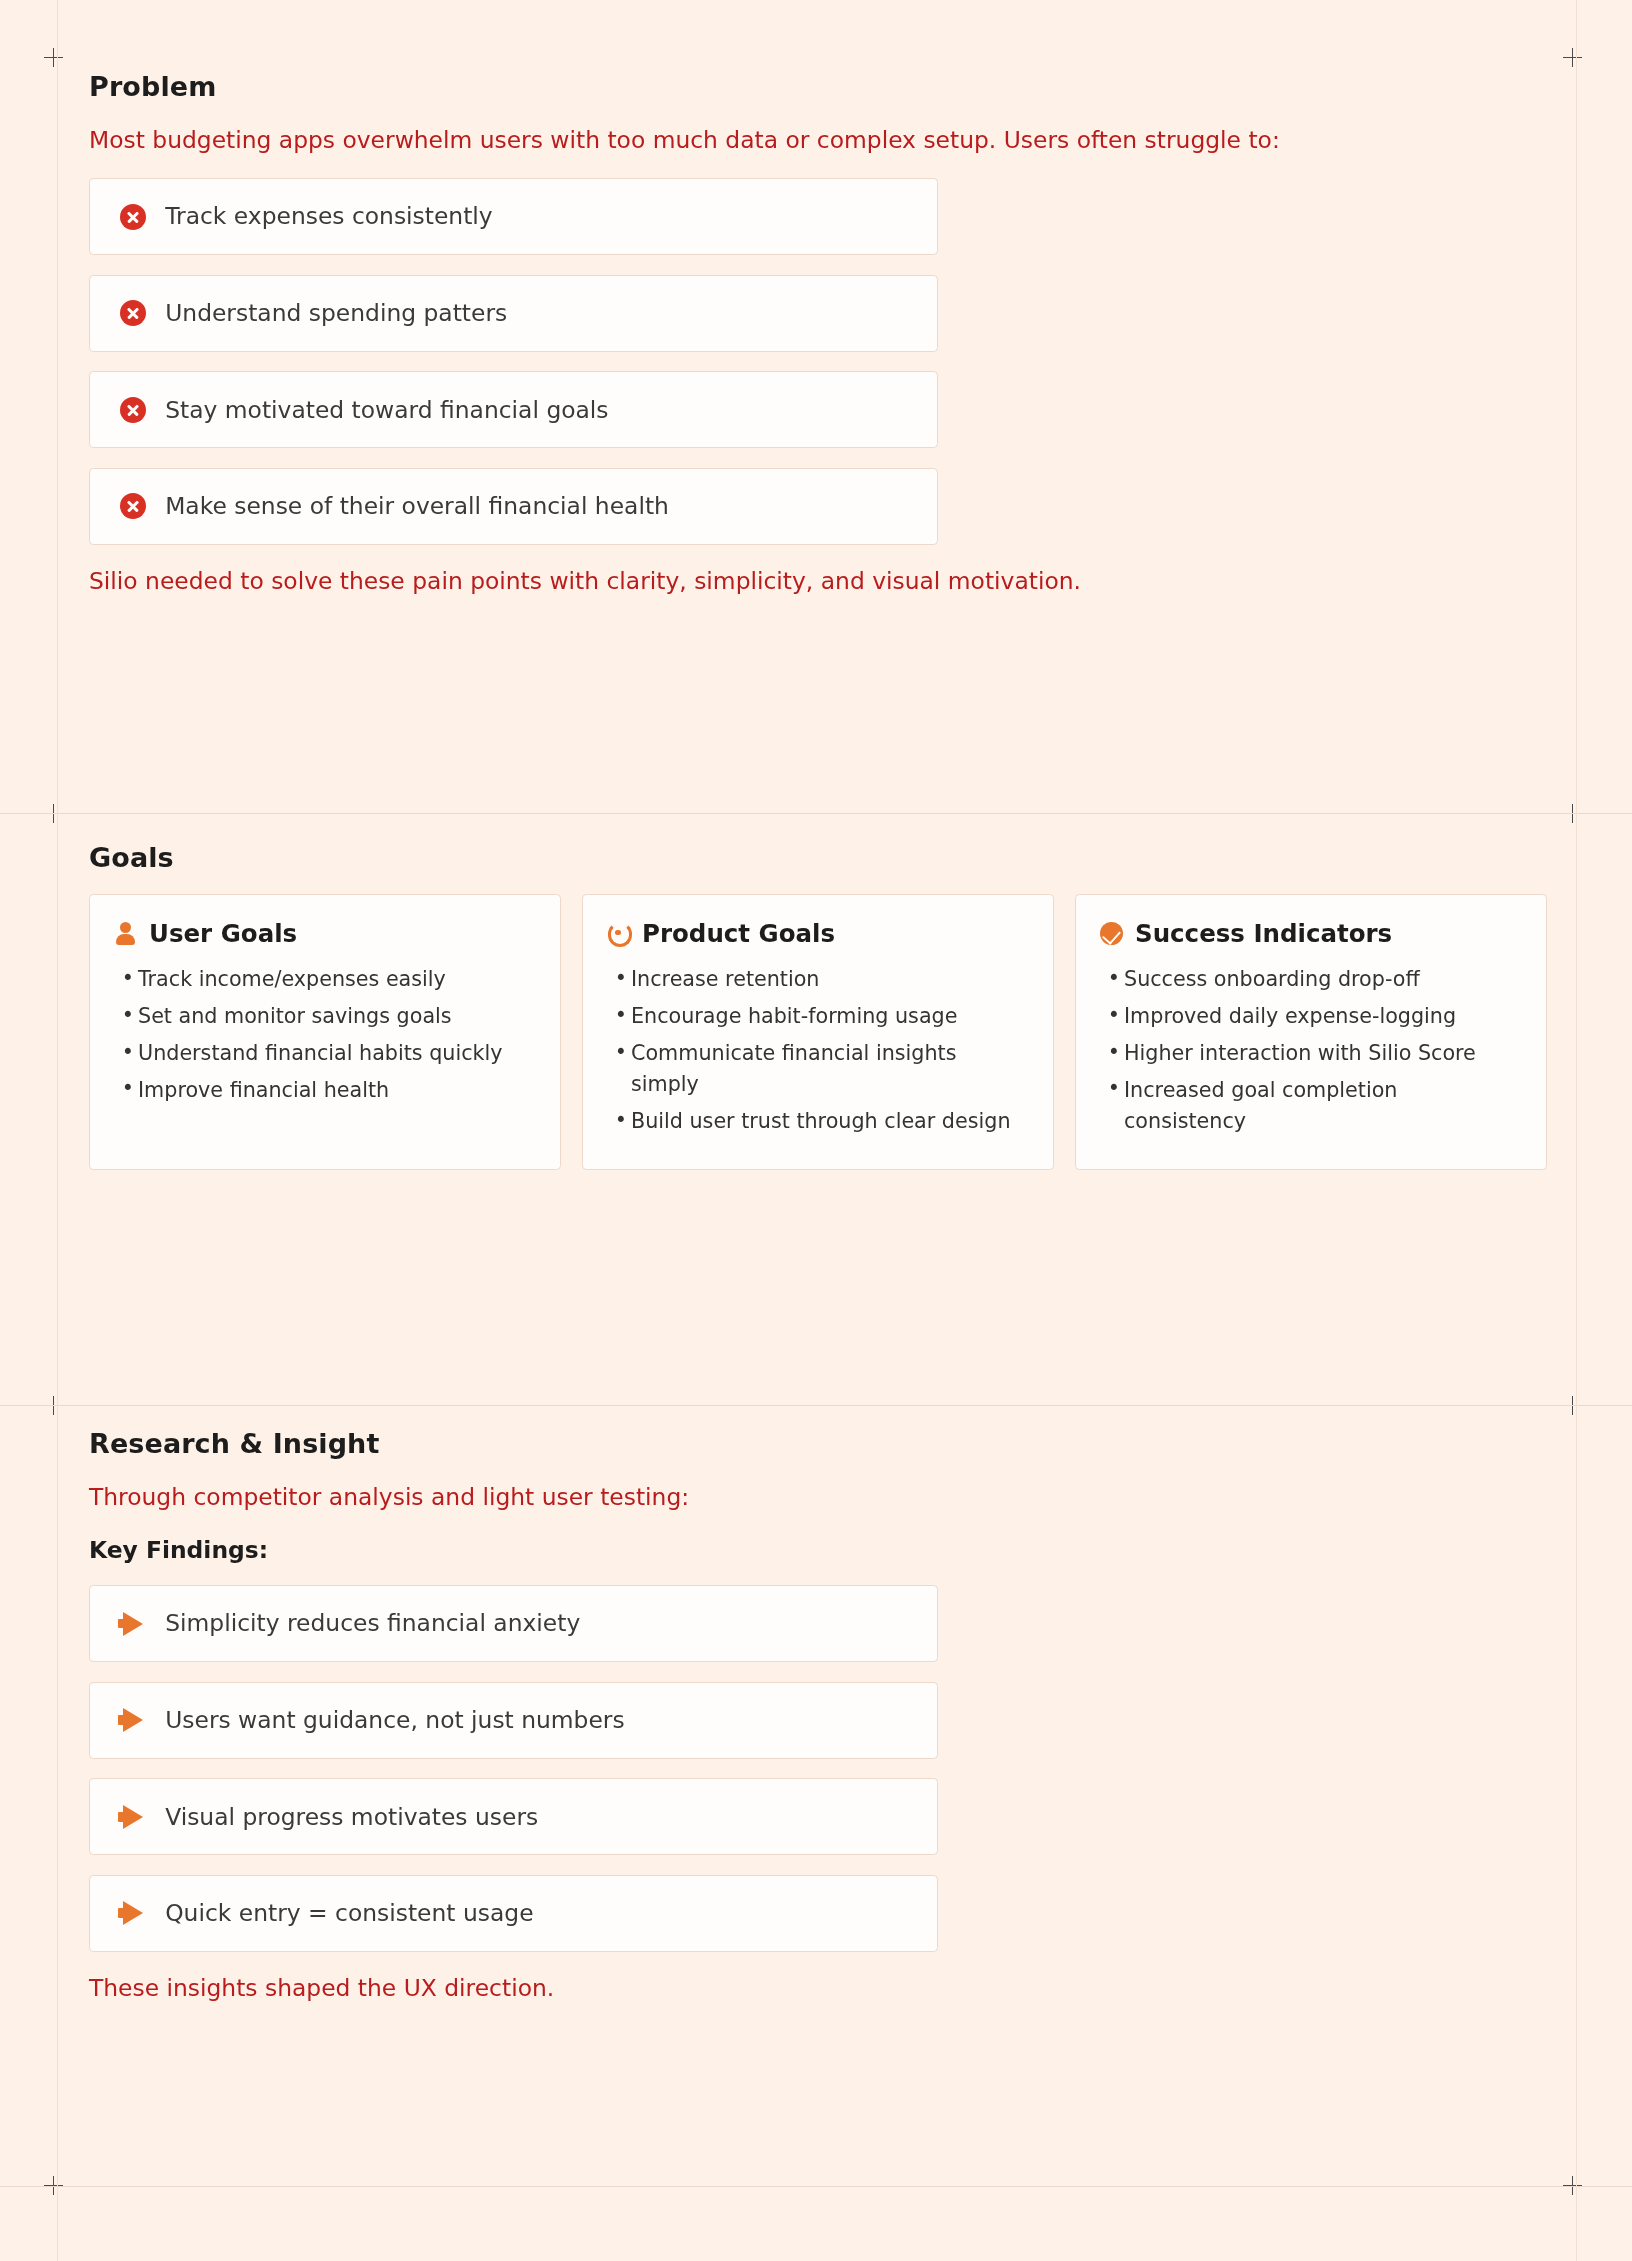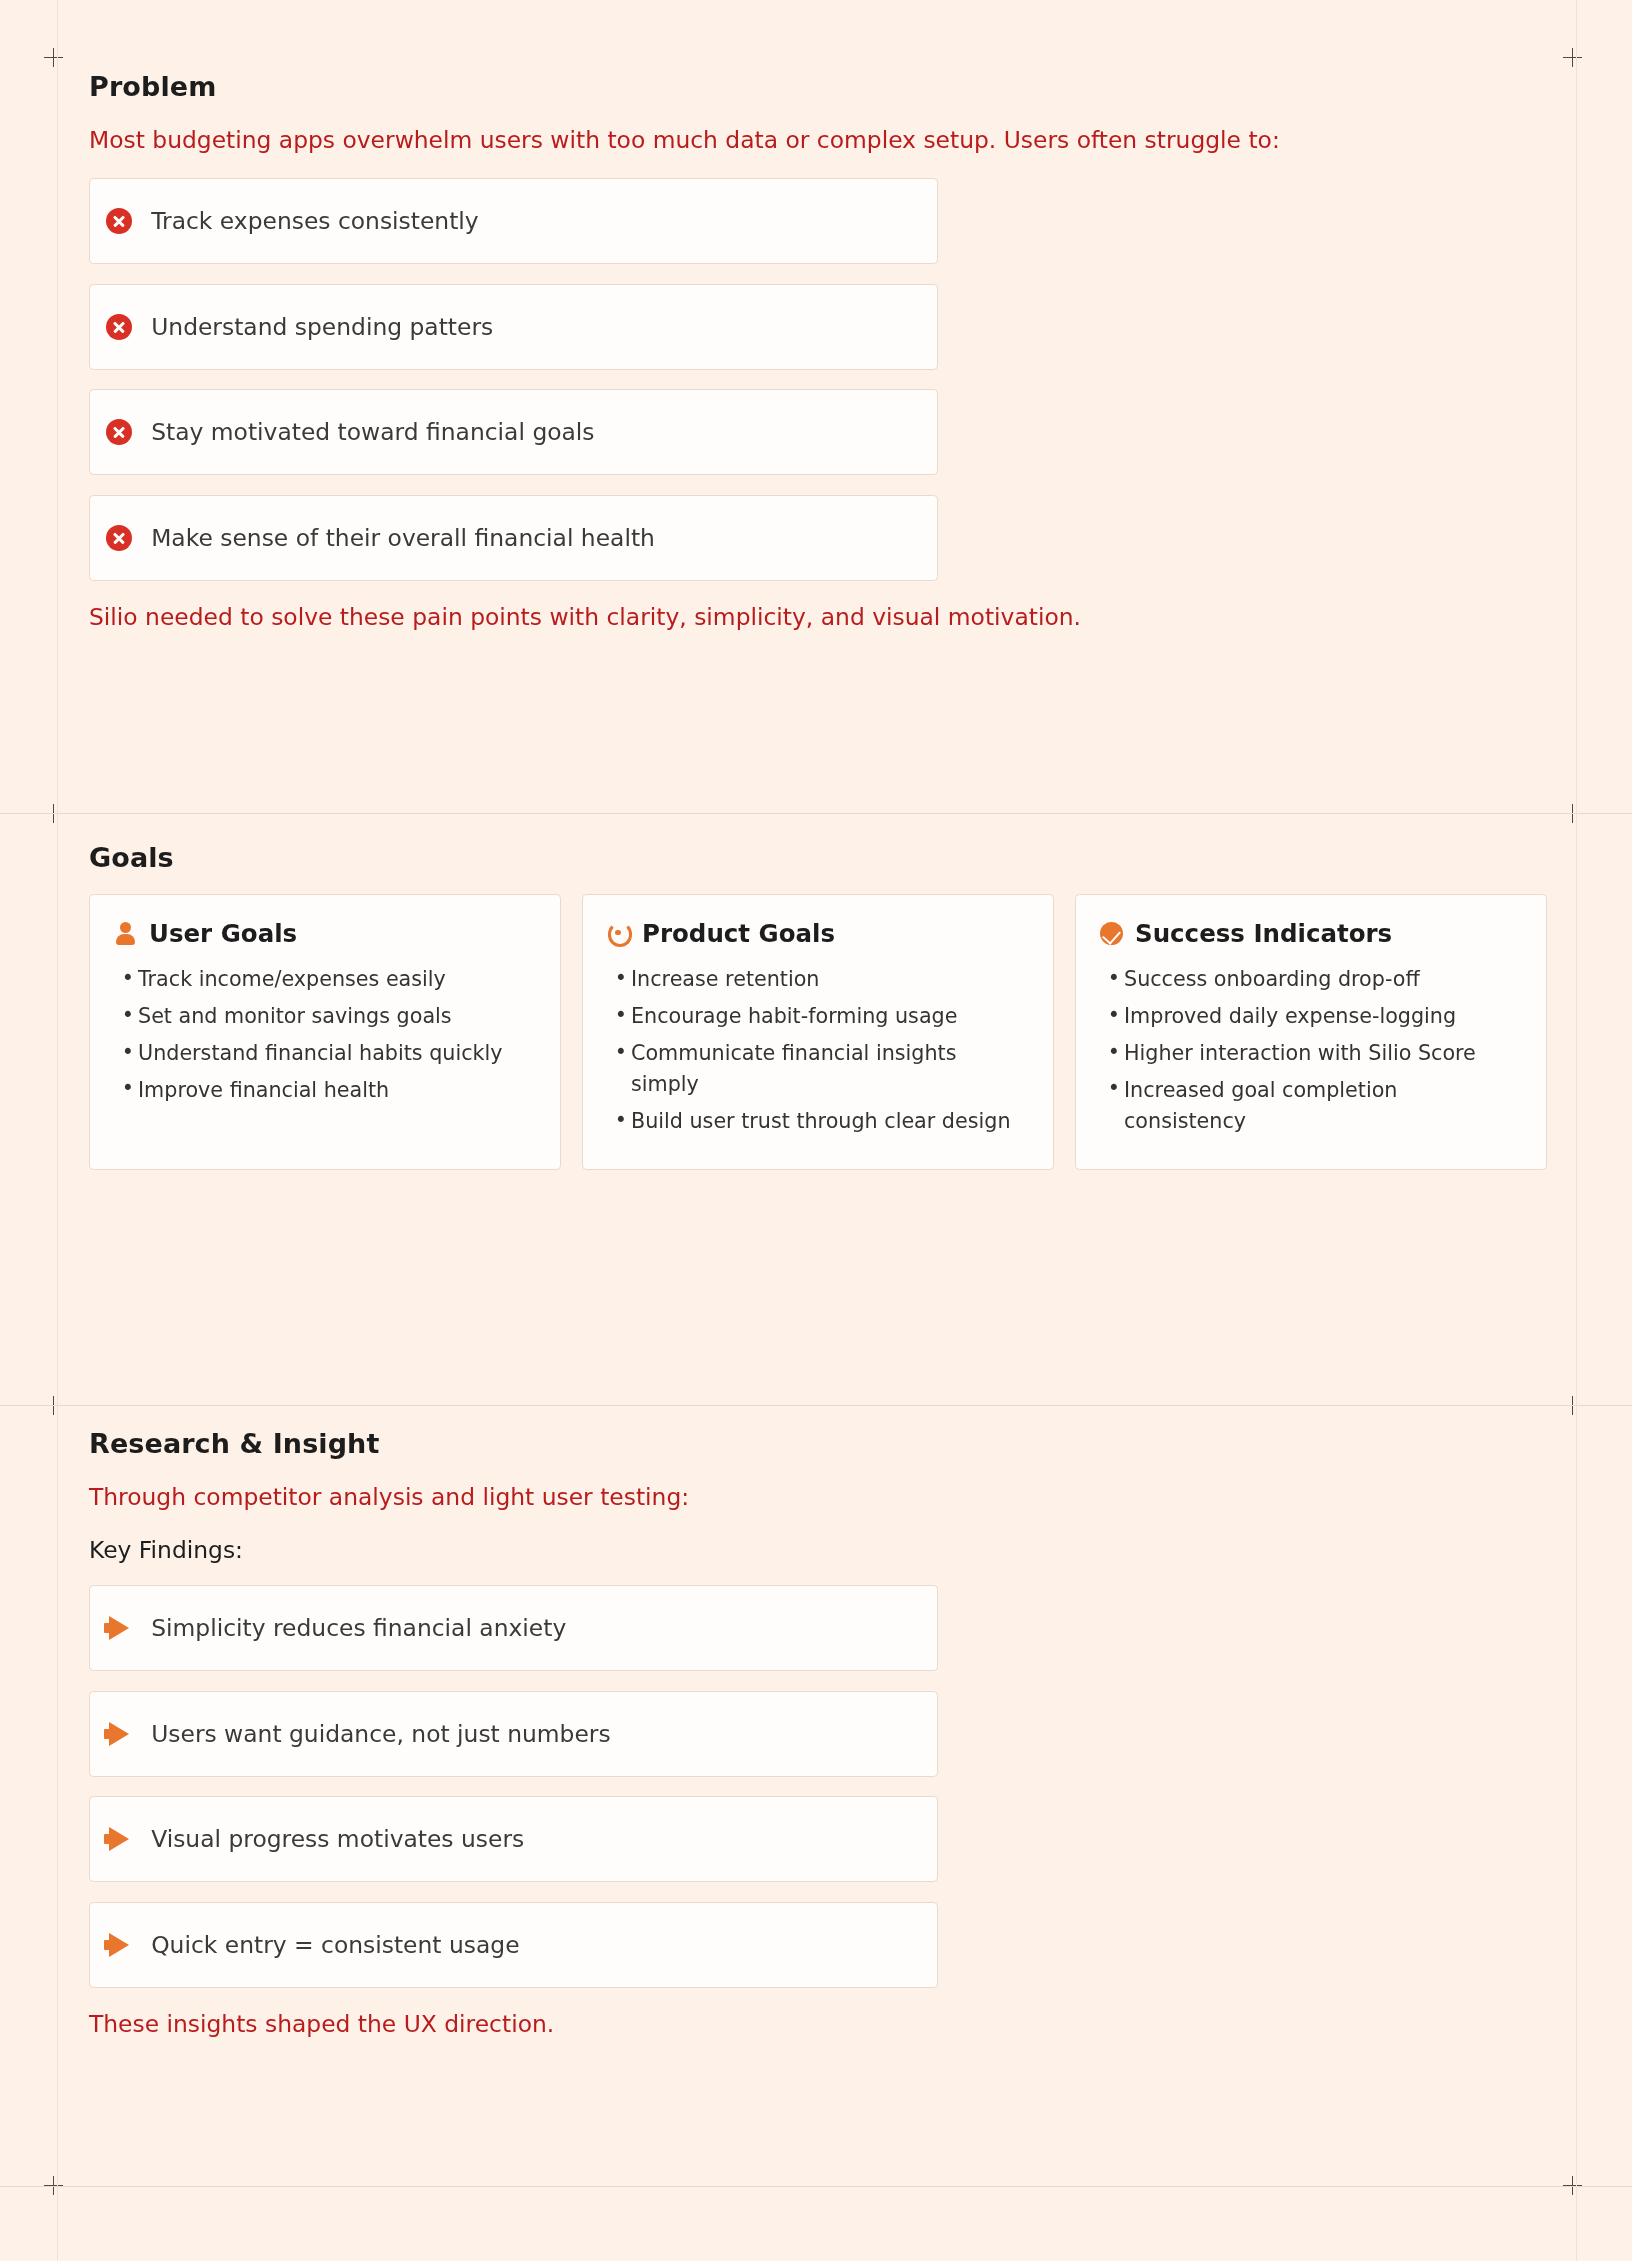--- a/index.html
+++ b/index.html
@@ -74,28 +74,28 @@
     margin: 0;
     color: #b91c1c;
     font-weight: 400;
   }
 
   
   .pill-list { margin: 20.7px 0 0 0; }
   .pill {
     box-sizing: border-box;
     width: 849px;
-    height: 86px;
+    height: 77px;
     margin-bottom: 19.6px;
     background: #fffdfb;
     border: 1.1px solid #ecd9cb;
     border-radius: 4.4px;
     display: flex;
     align-items: center;
-    padding-left: 12px;
+    padding-left: 26px;
   }
   .pill .glyph {
     flex: 0 0 auto;
     width: 34px;
     display: flex;
     align-items: center;
     justify-content: center;
     margin-right: 15.2px;
   }
   .pill .pill-label {
@@ -243,21 +243,21 @@
     position: absolute;
     left: 7px; top: 6px;
     width: 8.7px; height: 14px;
     border: solid #fffdfb;
     border-width: 0 2.7px 2.7px 0;
     transform: rotate(42deg);
   }
 
   .sub-label {
     font-size: 23.4px;
-    font-weight: 400;
+    font-weight: 700;
     color: #1d1d1d;
     margin: 22px 0 0 0;
   }
 </style>
 </head>
 <body>
 
 <div class="page">
 
   <div class="cross" style="left:44px;  top:48px;"></div>

